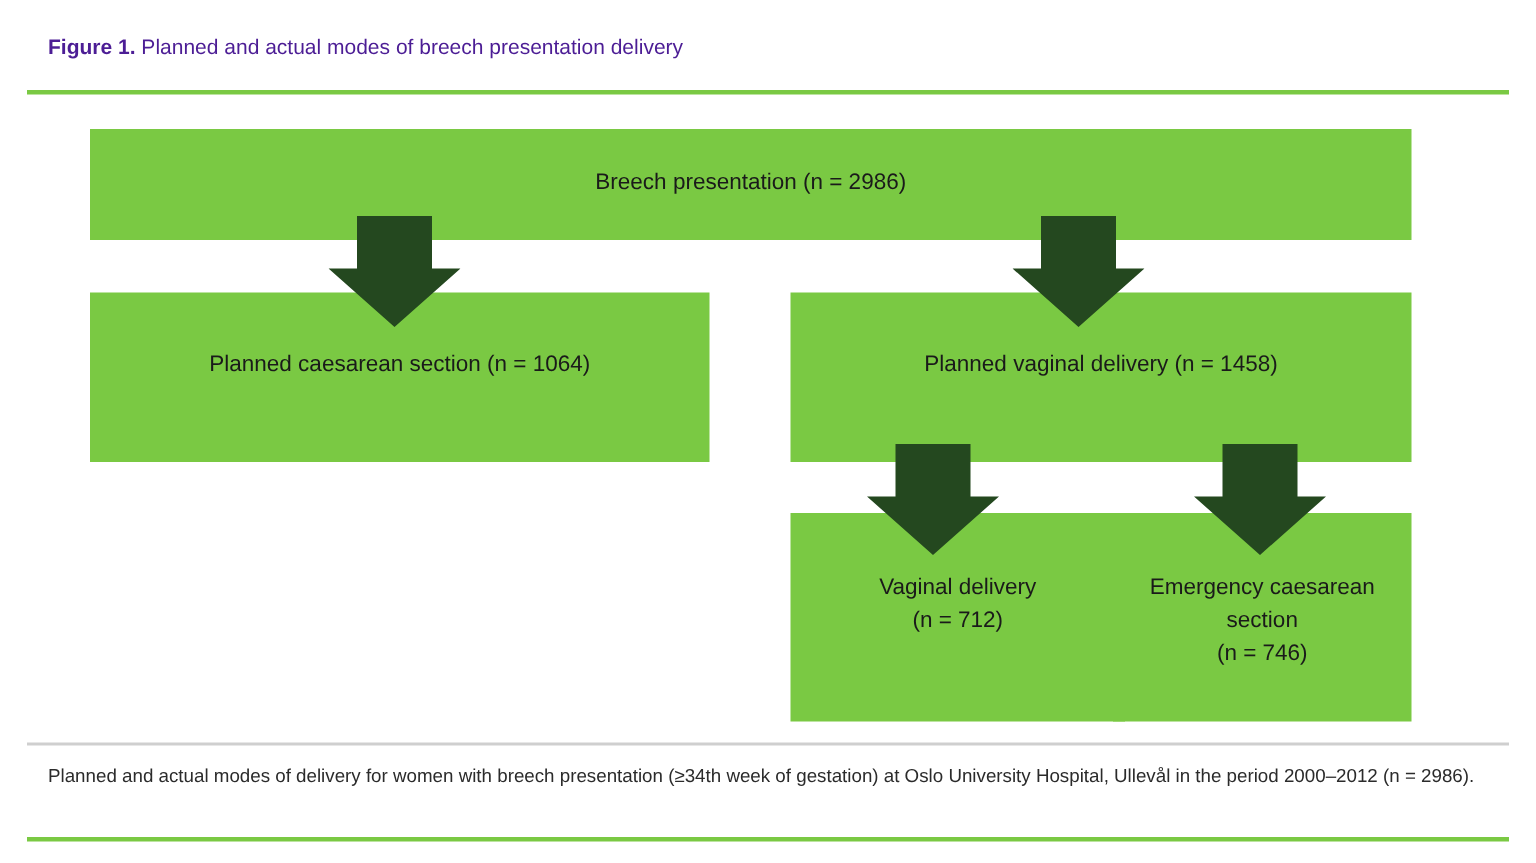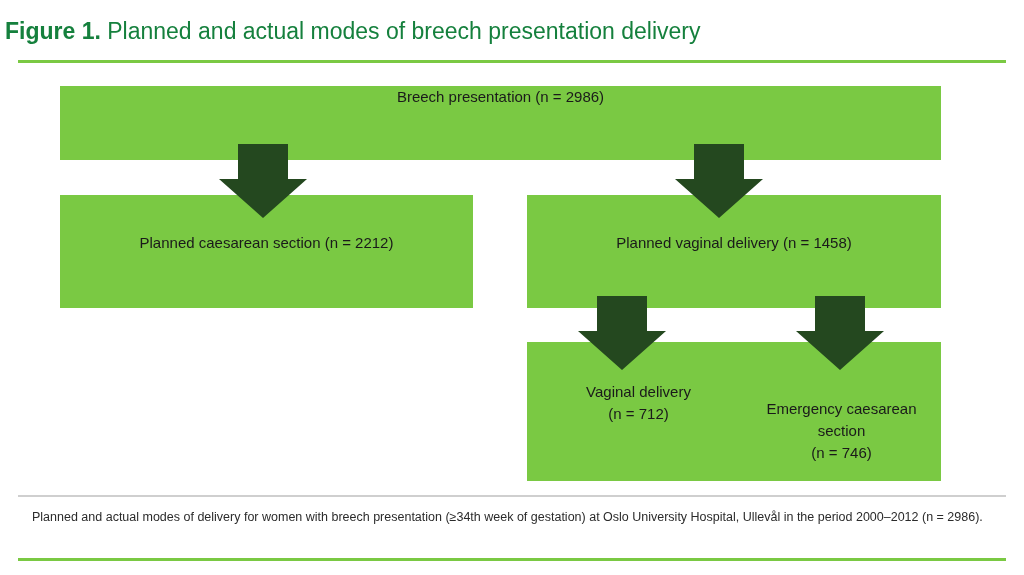--- a/index.html
+++ b/index.html
@@ -12,26 +12,26 @@
     height: 575px;
     font-family: "Liberation Sans", sans-serif;
     color: #1a1a1a;
     overflow: hidden;
     position: relative;
   }
 
   
   #figure-title {
     position: absolute;
-    left: 5px;
+    left: 32px;
     top: 18px;
-    font-size: 23px;
+    font-size: 14px;
     line-height: 26px;
     white-space: nowrap;
-    color: #15803d;
+    color: #4c1d95;
   }
   #figure-title .title-prefix {
     font-weight: bold;
   }
   #figure-title .title-text {
     font-weight: normal;
   }
 
   #title-rule {
     position: absolute;
@@ -66,21 +66,21 @@
     text-align: center;
     white-space: pre-line;
   }
 
   
   #node-root {
     left: 60px;
     top: 86px;
     width: 881px;
     height: 74px;
-    align-items: flex-start;
+    align-items: center;
   }
   #node-root .node-label { padding-bottom: 2px; }
 
   #node-planned-caesarean {
     left: 60px;
     top: 195px;
     width: 413px;
     height: 113px;
     align-items: flex-start;
   }
@@ -102,21 +102,21 @@
     height: 139px;
     align-items: flex-start;
   }
   #node-vaginal-delivery .node-label { padding-top: 39px; }
 
   #node-emergency-caesarean {
     left: 742px;
     top: 342px;
     width: 199px;
     height: 139px;
-    align-items: center;
+    align-items: flex-start;
   }
   #node-emergency-caesarean .node-label { padding-top: 39px; }
 
   
   .flow-arrow {
     position: absolute;
     width: 88px;
     height: 74px;
   }
   .flow-arrow svg { display: block; }
@@ -161,21 +161,21 @@
 </div>
 <div id="title-rule"></div>
 
 <div id="flowchart">
 
   <div class="node-box" id="node-root">
     <span class="node-label">Breech presentation  (n = 2986)</span>
   </div>
 
   <div class="node-box" id="node-planned-caesarean">
-    <span class="node-label">Planned caesarean section (n = 2212)</span>
+    <span class="node-label">Planned caesarean section (n = 1064)</span>
   </div>
 
   <div class="node-box" id="node-planned-vaginal">
     <span class="node-label">Planned vaginal delivery (n = 1458)</span>
   </div>
 
   <div class="node-box" id="node-vaginal-delivery">
     <span class="node-label">Vaginal delivery
 (n = 712)</span>
   </div>

